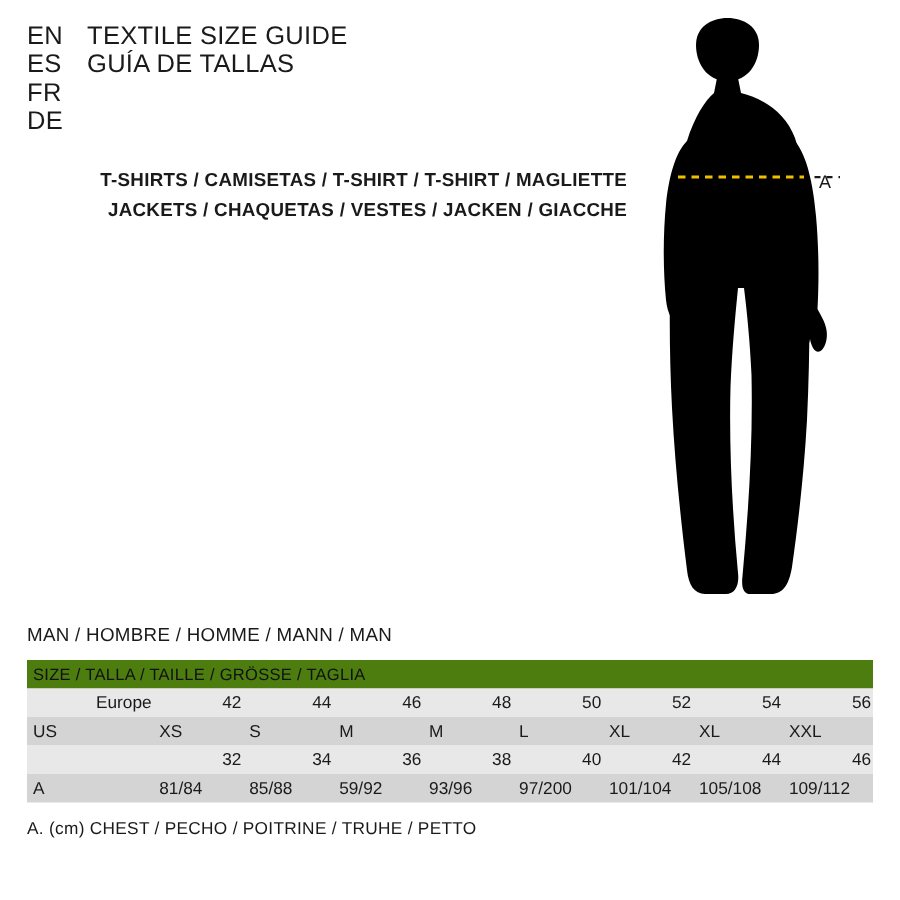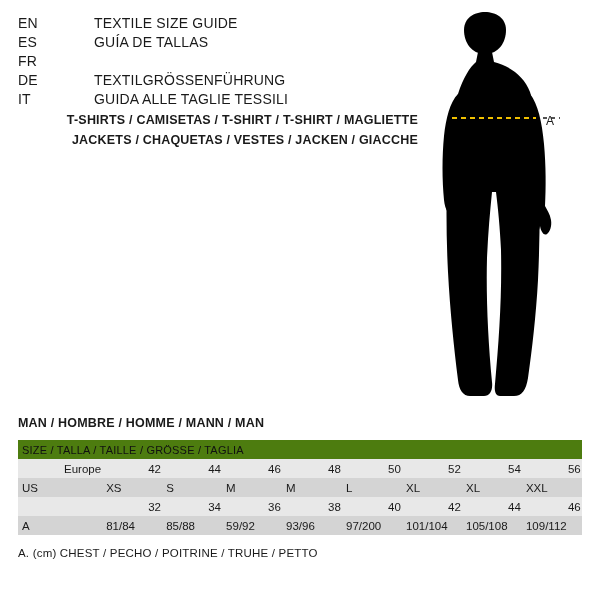--- a/index.html
+++ b/index.html
@@ -18,25 +18,24 @@
 
   
   .lang-block {
     position: absolute;
     top: 14px;
     left: 18px;
     width: 360px;
   }
   .lang-row {
     display: flex;
-    font-size: 14px;
+    font-size: 17px;
     line-height: 19px;
     letter-spacing: 0.2px;
     white-space: nowrap;
-    gap: 36px;
   }
   .lang-code {
     width: 40px;
     flex: 0 0 40px;
   }
   .lang-text {
     flex: 1 1 auto;
   }
 
   
@@ -73,21 +72,21 @@
     font-size: 12px;
     letter-spacing: 0.5px;
   }
 
   
   .table-title {
     position: absolute;
     top: 416px;
     left: 18px;
     font-size: 12.5px;
-    font-weight: bold;
+    font-weight: normal;
     letter-spacing: 0.2px;
     white-space: nowrap;
   }
 
   table.size-table {
     position: absolute;
     top: 440px;
     left: 18px;
     width: 564px;
     border-collapse: collapse;
@@ -130,25 +129,20 @@
   </div>
   <div class="lang-row">
     <span class="lang-code">ES</span>
     <span class="lang-text">GUÍA DE TALLAS</span>
   </div>
   <div class="lang-row">
     <span class="lang-code">FR</span>
   </div>
   <div class="lang-row">
     <span class="lang-code">DE</span>
-    <span class="lang-text">TEXTILGRÖSSENFÜHRUNG</span>
-  </div>
-  <div class="lang-row">
-    <span class="lang-code">IT</span>
-    <span class="lang-text">GUIDA ALLE TAGLIE TESSILI</span>
   </div>
 </div>
 
 <div class="cat-block">
   <div class="cat-line">T-SHIRTS / CAMISETAS / T-SHIRT / T-SHIRT / MAGLIETTE</div>
   <div class="cat-line">JACKETS / CHAQUETAS / VESTES / JACKEN / GIACCHE</div>
 </div>
 
 <div class="figure-wrap">
   <svg class="figure-svg" width="200" height="400" viewBox="0 0 200 400" xmlns="http://www.w3.org/2000/svg">

